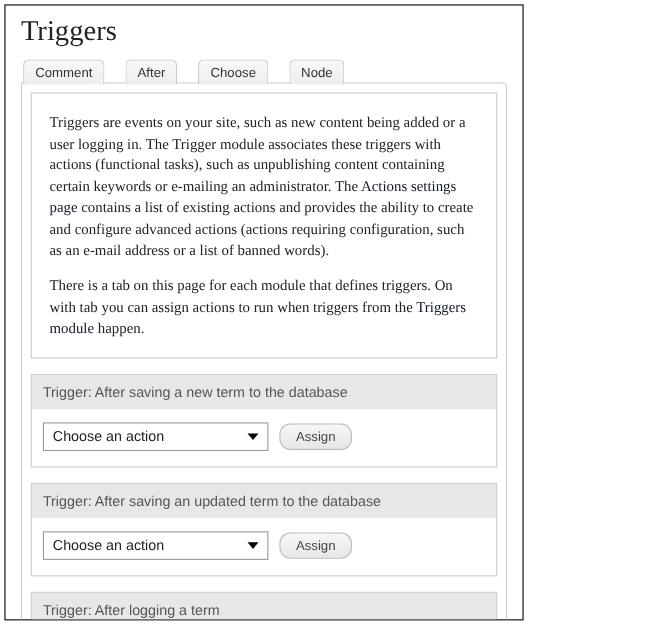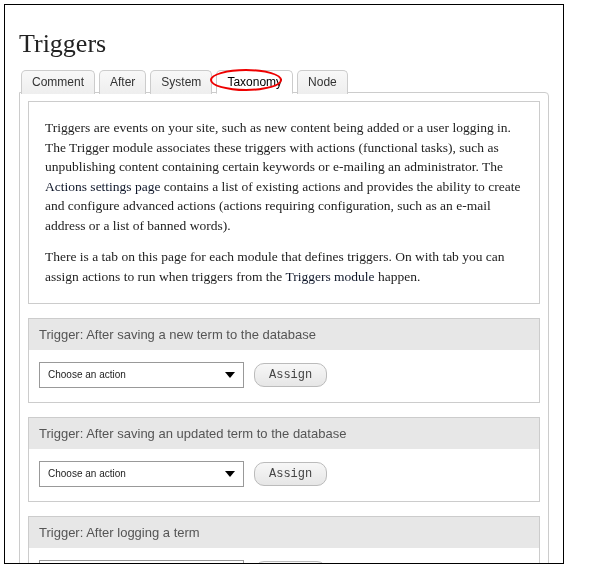--- a/index.html
+++ b/index.html
@@ -3,34 +3,34 @@
 <meta charset="utf-8">
 <style>
   * { box-sizing: border-box; margin: 0; padding: 0; }
   body {
     font-family: Georgia, "Times New Roman", serif;
     background: #fff;
     padding: 4px;
   }
   .outer {
     border: 1px solid #000;
-    width: 560px;
+    width: 472px;
     height: 560px;
-    padding: 24px 14px;
+    padding: 8px 14px;
     overflow: hidden;
   }
   h1 {
     font-weight: normal;
     font-size: 26px;
     color: #222;
     margin-bottom: 10px;
   }
   .tabs {
     display: flex;
-    gap: 4px;
+    gap: 19px;
     position: relative;
     z-index: 2;
     margin-left: 2px;
     text-align: center;
   }
   .tab {
     background: linear-gradient(#f8f8f8, #eee);
     border: 1px solid #ccc;
     border-bottom: none;
     border-radius: 5px 5px 0 0;
@@ -86,63 +86,59 @@
     padding: 8px 10px;
   }
   .trigger-body {
     padding: 12px 10px 14px;
     display: flex;
     align-items: center;
     gap: 10px;
   }
   .sel {
     font-family: Arial, sans-serif;
-    font-size: 10px;
+    font-size: 13px;
     color: #222;
     width: 205px;
     height: 26px;
     border: 1px solid #999;
     background: #fff;
     padding: 0 8px;
     display: flex;
     align-items: center;
     justify-content: space-between;
     cursor: pointer;
   }
   .arrow-down {
     width: 0; height: 0;
     border-left: 5px solid transparent;
     border-right: 5px solid transparent;
     border-top: 6px solid #000;
   }
   .btn {
-    font-family: Liberation Mono, monospace;
+    font-family: Liberation Sans, sans-serif;
     font-size: 12px;
     color: #444;
     background: linear-gradient(#f7f7f7, #e6e6e6);
     border: 1px solid #bbb;
     border-radius: 10px;
     padding: 4px 14px;
     cursor: pointer;
   }
 </style>
 </head>
 <body>
 
 <div class="outer">
   <h1>Triggers</h1>
 
   <div class="tabs">
     <div class="tab">Comment</div>
     <div class="tab">After</div>
-    <div class="tab">System</div>
-    <div class="tab active" style="position:relative;">
-      <span>Taxonomy</span>
-      <span class="circle-mark"></span>
-    </div>
+    <div class="tab">Choose</div>
     <div class="tab">Node</div>
   </div>
 
   <div class="tab-body">
 
     <div class="intro-box">
       <p>
         <span>Triggers are events on your site, such as new content being added or a user logging in. The Trigger module associates these triggers with actions (functional tasks), such as unpublishing content containing certain keywords or e-mailing an administrator. The </span><a href="#">Actions settings page</a><span> contains a list of existing actions and provides the ability to create and configure advanced actions (actions requiring configuration, such as an e-mail address or a list of banned words).</span>
       </p>
       <p>

